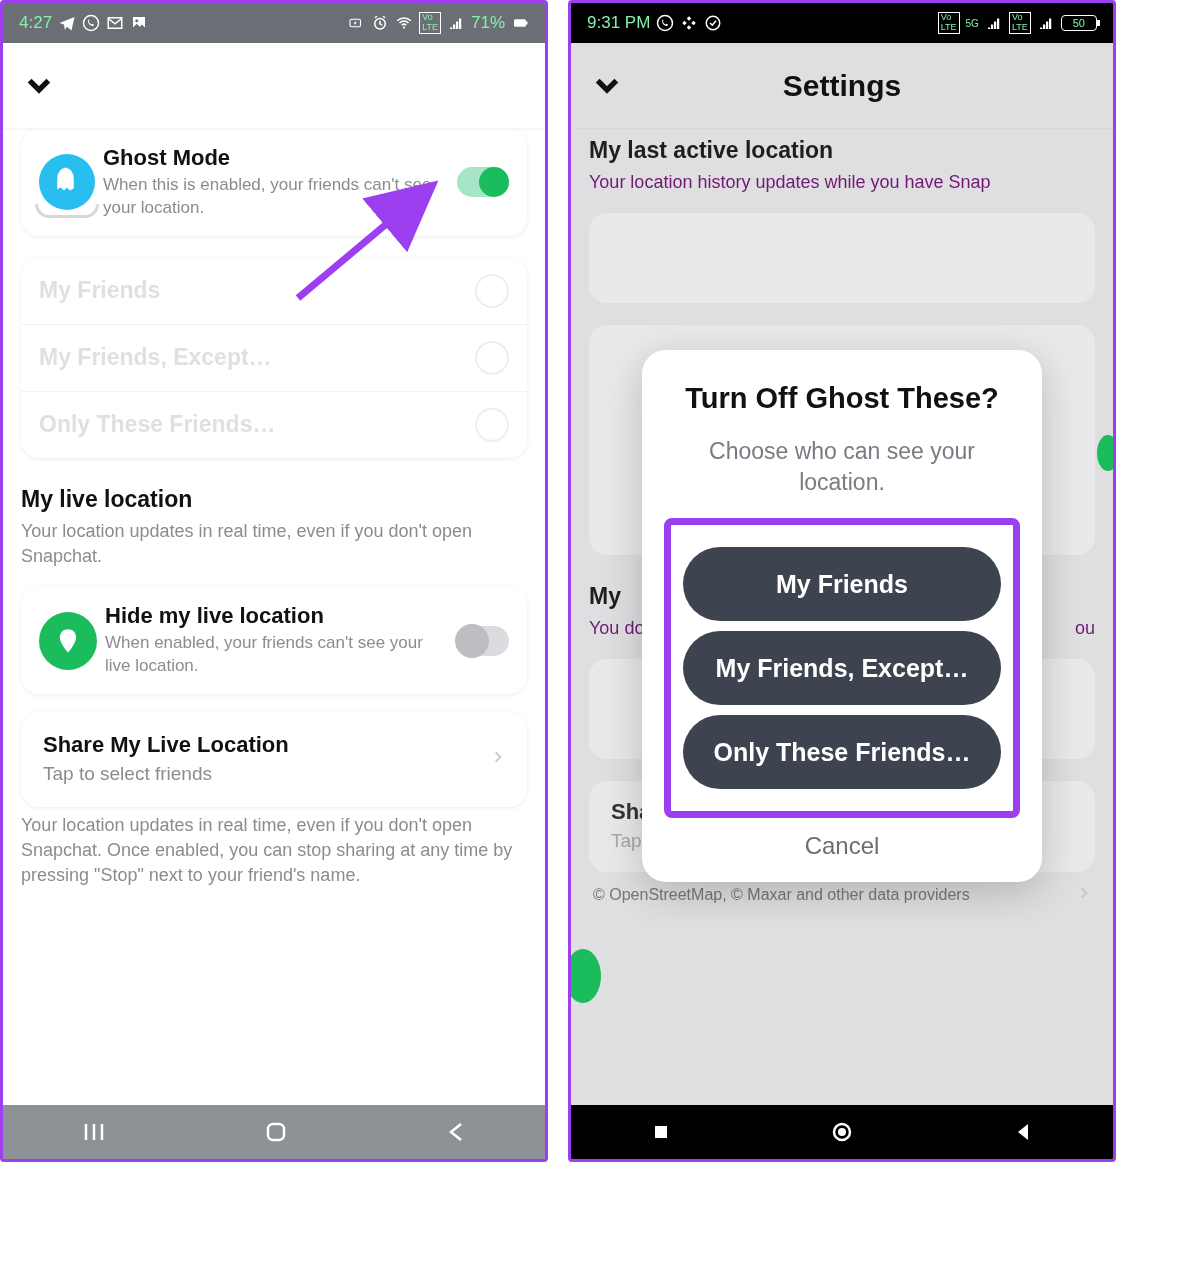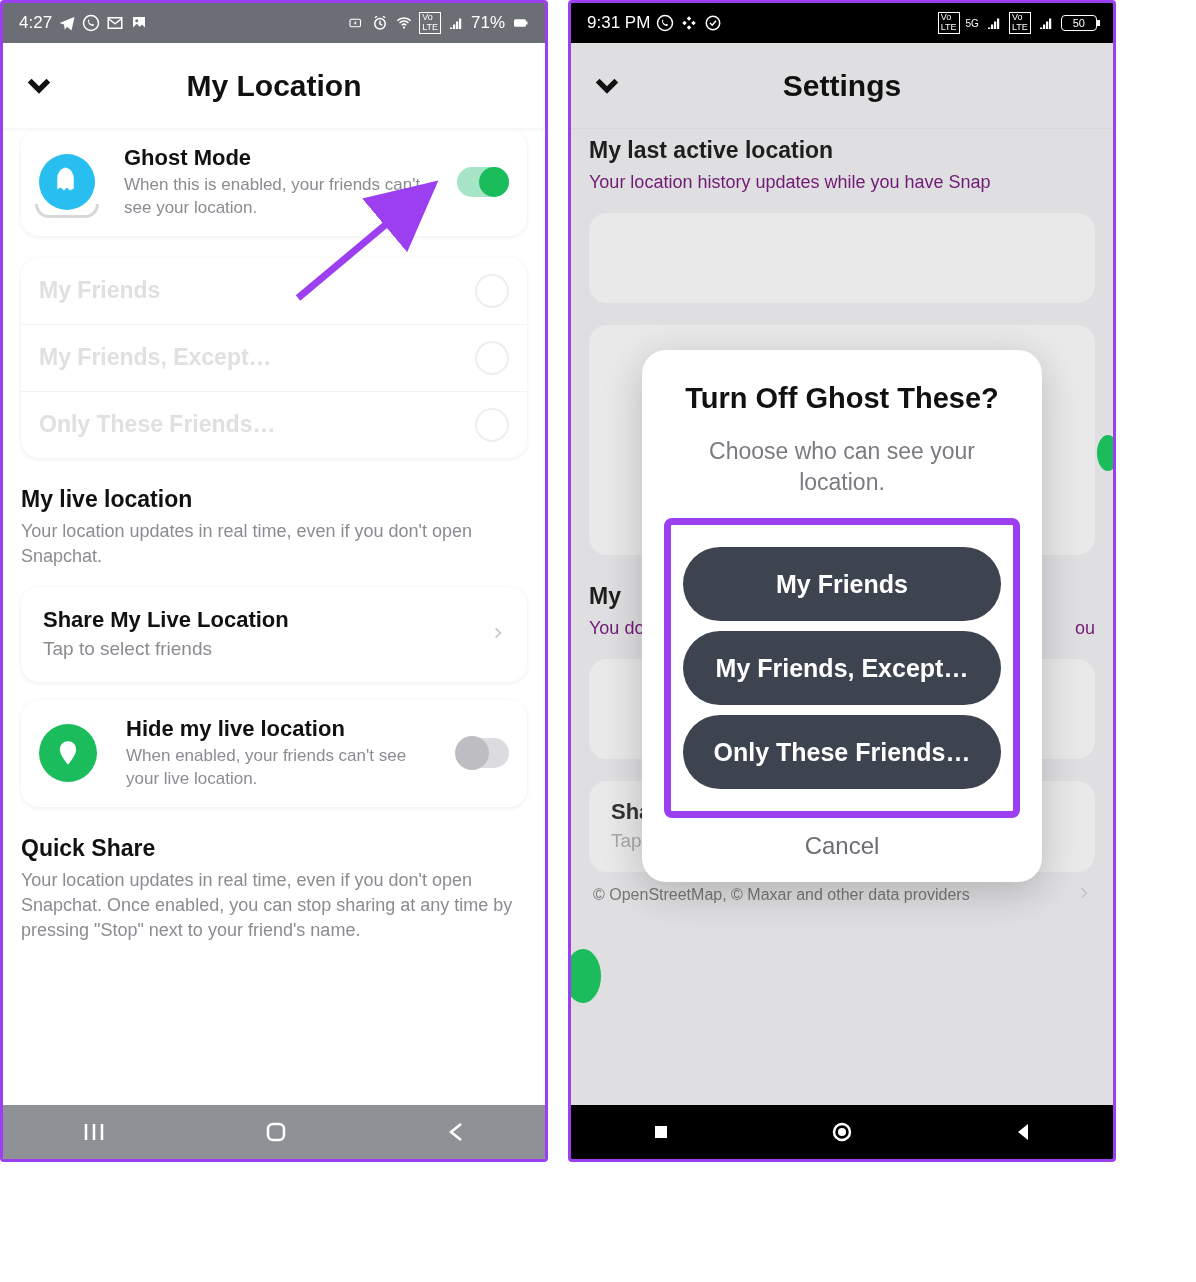--- a/index.html
+++ b/index.html
@@ -1,38 +1,38 @@
 <!DOCTYPE html>
 <html><head>
 <meta charset="utf-8">
 <style>
 * { box-sizing: border-box; margin: 0; padding: 0; }
 body { font-family: -apple-system, BlinkMacSystemFont, "Segoe UI", Helvetica, Arial, sans-serif; background: #fff; width: 1196px; height: 1282px; display: flex; gap: 20px; padding: 0; }
 .phone { width: 548px; height: 1162px; border: 3px solid #9b3ff0; border-radius: 4px; background: #fff; position: relative; overflow: hidden; display: flex; flex-direction: column; }
 .phone-right .content-area { filter: none; }
 
 
-.statusbar { height: 40px; background: #6b6e75; color: #ffffff; display: flex; align-items: center; justify-content: space-between; padding: 0 16px; font-size: 17px; font-weight: 500; }
+.statusbar { height: 40px; background: #6b6e75; color: #86efac; display: flex; align-items: center; justify-content: space-between; padding: 0 16px; font-size: 17px; font-weight: 500; }
 .statusbar.dark { background: #000; }
 .statusbar .left, .statusbar .right { display: flex; align-items: center; gap: 6px; }
 .status-icon { width: 18px; height: 18px; display: inline-flex; align-items: center; justify-content: center; }
 
 
 .header { height: 86px; display: flex; align-items: center; padding: 0 20px; background: #fff; position: relative; border-bottom: 1px solid rgba(0,0,0,0.03); box-shadow: 0 1px 2px rgba(0,0,0,0.04); }
 .header.dimmed { background: #dfdfe1; }
 .header-title { flex: 1; text-align: center; font-size: 30px; font-weight: 700; color: #111; }
 .chevron-down { width: 32px; height: 32px; }
 .chevron-down svg { stroke: #111; stroke-width: 4; fill: none; }
 
 .content-area { flex: 1; overflow: hidden; background: #fff; padding: 0 18px 10px 18px; }
 .content-area.dimmed { background: #dfdfe1; }
 
 
 .card { background: #fff; border-radius: 18px; box-shadow: 0 1px 4px rgba(0,0,0,0.08); margin-top: 0; }
-.card-row { display: flex; align-items: center; padding: 16px 18px; gap: 29px; }
+.card-row { display: flex; align-items: center; padding: 16px 18px; gap: 8px; }
 .card-row + .card-row { border-top: 1px solid rgba(0,0,0,0.05); }
 .row-title { font-size: 22px; font-weight: 700; color: #111; }
 .row-sub { font-size: 17px; color: #8b8b92; line-height: 1.35; margin-top: 3px; }
 .row-text { flex: 1; }
 
 
 .ghost-circle { width: 56px; height: 56px; border-radius: 50%; background: #28bef0; display: flex; align-items: center; justify-content: center; flex-shrink: 0; position: relative; }
 .ghost-circle svg { width: 36px; height: 36px; }
 .ghost-stand { position: absolute; bottom: -8px; left: -4px; right: -4px; height: 14px; border: 3px solid #d8d8da; border-top: none; border-radius: 0 0 20px 20px; }
 
@@ -153,21 +153,20 @@
         </span>
     </div>
   </div>
 
   <div class="header">
     <div class="chevron-down">
       <svg viewBox="0 0 24 24">
           <path d="M5 8l7 7 7-7"></path>
         </svg>
     </div>
-    <div class="header-title">My Location</div>
     <div style="width:32px"></div>
   </div>
 
   <div class="content-area">
 
     <div class="card">
       <div class="card-row">
         <div class="ghost-circle">
           <svg viewBox="0 0 24 24">
               <path d="M12 3c-4 0-6 3-6 7v6l2-1 2 2 2-2 2 2 2-1v-6c0-4-2-7-6-7z" fill="#fff" stroke="#fff"></path>
@@ -192,49 +191,48 @@
         <span class="radio-empty"></span>
       </div>
       <div class="card-row">
         <span class="faded-label">Only These Friends…</span>
         <span class="radio-empty"></span>
       </div>
     </div>
 
     <div class="section-h">My live location</div>
     <div class="section-p">Your location updates in real time, even if you don't open Snapchat.</div>
+
+    <div class="card" style="margin-top:18px">
+      <div class="card-row">
+        <div class="hide-circle">
+          <svg viewBox="0 0 24 24">
+              <path d="M12 2c-4 0-7 3-7 7 0 5 7 13 7 13s7-8 7-13c0-4-3-7-7-7zm1 6l-3 4h2l-1 3 3-4h-2z"></path>
+            </svg>
+        </div>
+        <div class="row-text">
+          <div class="row-title">Hide my live location</div>
+          <div class="row-sub">When enabled, your friends can't see your live location.</div>
+        </div>
+        <div class="toggle off"></div>
+      </div>
+    </div>
 
     <div class="card" style="margin-top:18px">
       <div class="share-row">
         <div>
           <div class="row-title">Share My Live Location</div>
           <div class="row-sub" style="font-size:19px">Tap to select friends</div>
         </div>
         <div class="chevron-right"><svg viewBox="0 0 24 24">
               <path d="M8 4l8 8-8 8"></path>
             </svg></div>
       </div>
     </div>
 
-    <div class="card" style="margin-top:18px">
-      <div class="card-row">
-        <div class="hide-circle">
-          <svg viewBox="0 0 24 24">
-              <path d="M12 2c-4 0-7 3-7 7 0 5 7 13 7 13s7-8 7-13c0-4-3-7-7-7zm1 6l-3 4h2l-1 3 3-4h-2z"></path>
-            </svg>
-        </div>
-        <div class="row-text">
-          <div class="row-title">Hide my live location</div>
-          <div class="row-sub">When enabled, your friends can't see your live location.</div>
-        </div>
-        <div class="toggle off"></div>
-      </div>
-    </div>
-
-    <div class="section-h">Quick Share</div>
     <div class="section-p">Your location updates in real time, even if you don't open Snapchat. Once enabled, you can stop sharing at any time by pressing "Stop" next to your friend's name.</div>
   </div>
 
   <svg class="arrow-annot" viewBox="0 0 165 130">
     <defs>
         <marker id="arh" markerWidth="12" markerHeight="12" refX="9" refY="5" orient="auto">
           <path d="M0 0L10 5L0 10z" fill="#9b3ff0"></path>
         </marker>
       </defs>
     <path d="M15 125 L150 12" stroke="#9b3ff0" stroke-width="7" marker-end="url(#arh)"></path>

